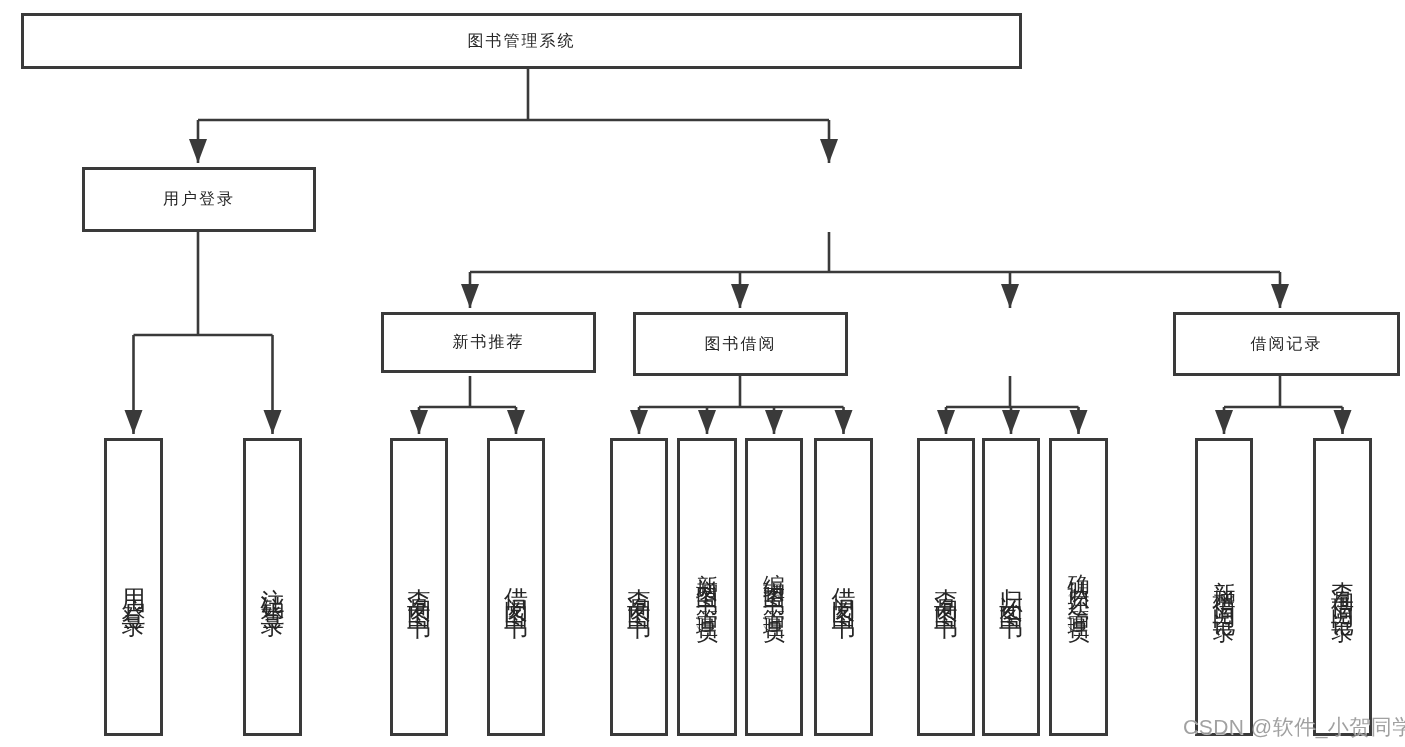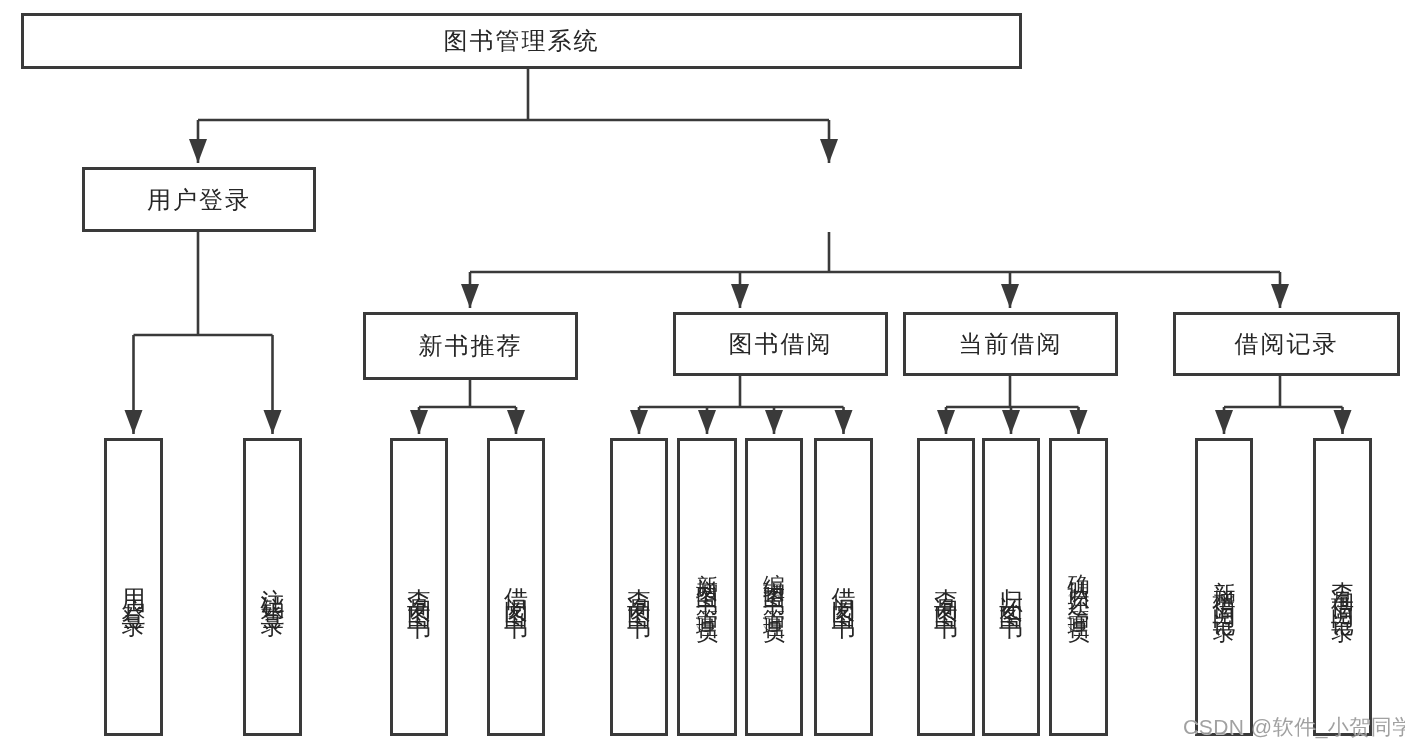--- a/index.html
+++ b/index.html
@@ -31,21 +31,21 @@
     box-sizing: border-box;
     border: 3px solid #3a3a3a;
     background: #ffffff;
     display: flex;
     align-items: center;
     justify-content: center;
     color: #262626;
     z-index: 2;
   }
   .hlabel {
-    font-size: 24px;
+    font-size: 16px;
     letter-spacing: 2px;
     white-space: nowrap;
   }
   .leaf .vlabel {
     writing-mode: vertical-rl;
     text-orientation: mixed;
     line-height: 1;
     white-space: nowrap;
   }
   .t4 { font-size: 24px; letter-spacing: 9px; }
@@ -133,28 +133,25 @@
   </svg>
 
   <div class="node" style="left:21px; top:13px; width:1001px; height:56px;">
     <span class="hlabel">图书管理系统</span>
   </div>
 
   <div class="node" style="left:82px; top:167px; width:234px; height:65px;">
     <span class="hlabel">用户登录</span>
   </div>
 
-  <div class="node" style="left:363px; top:312px; width:215px; height:68px;">
+  <div class="node" style="left:381px; top:312px; width:215px; height:61px;">
     <span class="hlabel">新书推荐</span>
   </div>
-  <div class="node" style="left:633px; top:312px; width:215px; height:64px;margin-left:40px;">
+  <div class="node" style="left:633px; top:312px; width:215px; height:64px;">
     <span class="hlabel">图书借阅</span>
-  </div>
-  <div class="node" style="left:903px; top:312px; width:215px; height:64px;">
-    <span class="hlabel">当前借阅</span>
   </div>
   <div class="node" style="left:1173px; top:312px; width:227px; height:64px;">
     <span class="hlabel">借阅记录</span>
   </div>
 
   <div class="node leaf" style="left:104px; top:438px; width:59px; height:298px;">
     <span class="vlabel t4">用户登录</span>
   </div>
   <div class="node leaf" style="left:243px; top:438px; width:59px; height:298px;">
     <span class="vlabel t4">注销登录</span>

